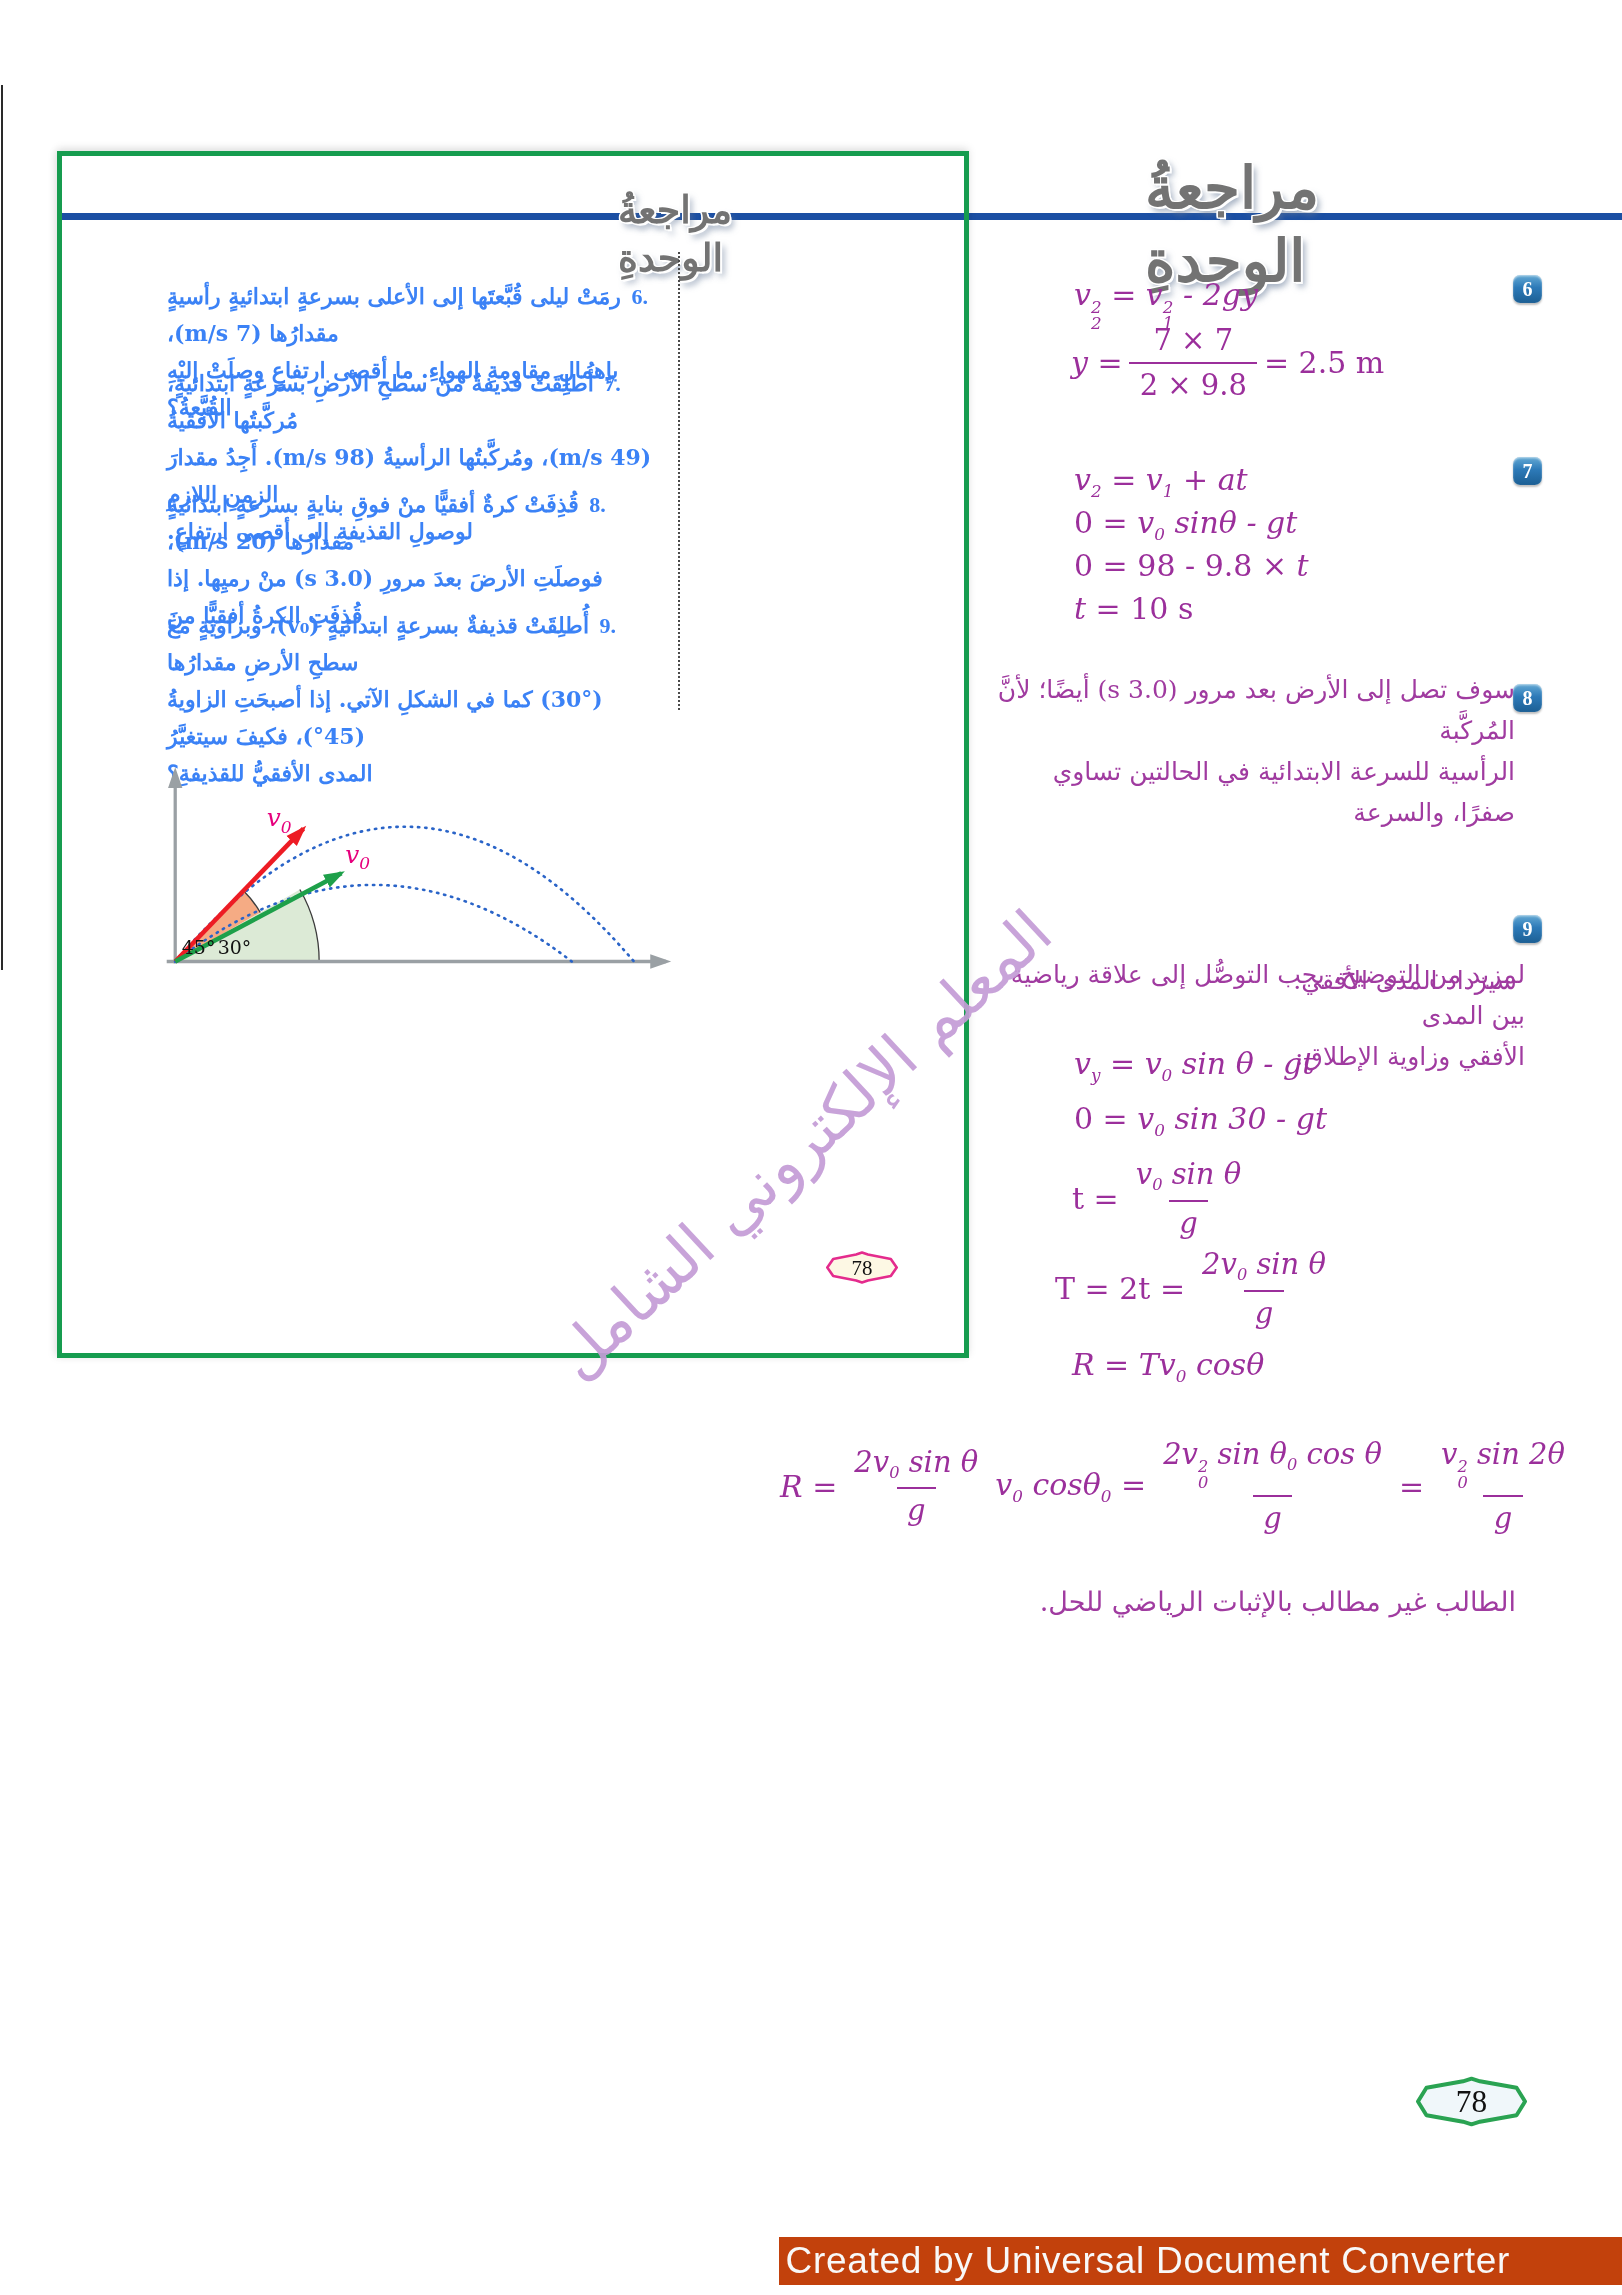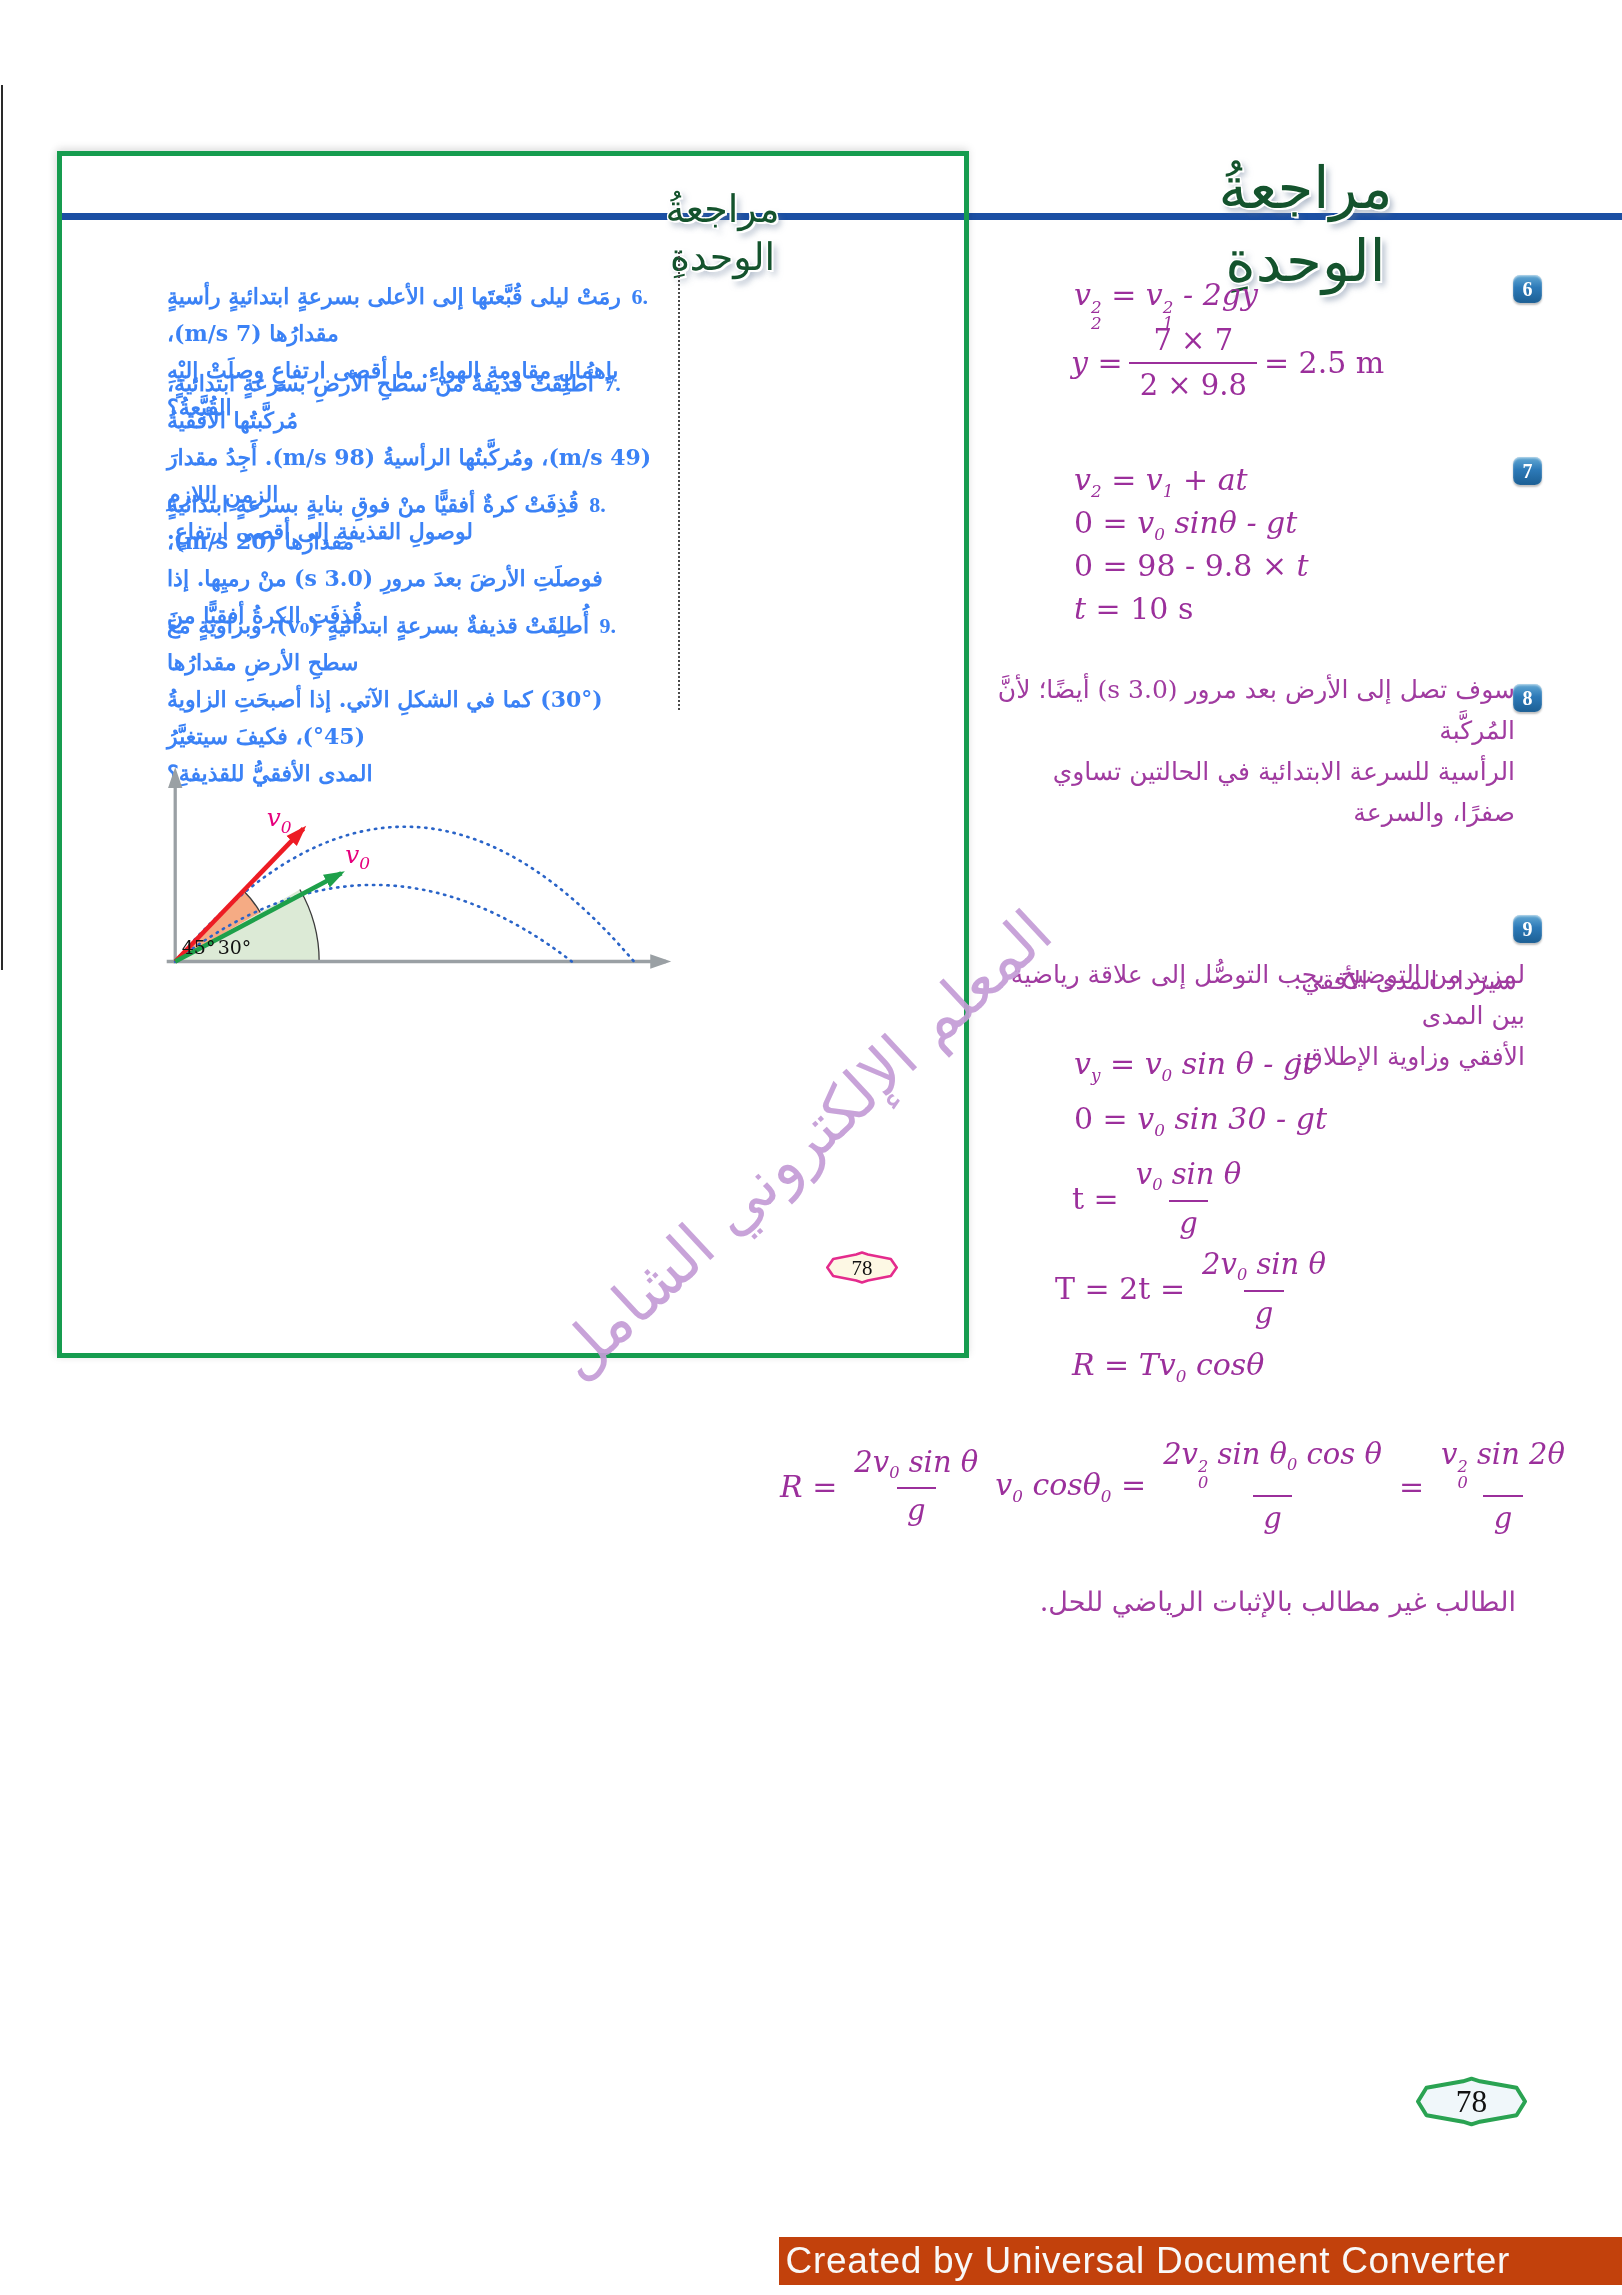--- a/index.html
+++ b/index.html
@@ -15,21 +15,21 @@
 
   
   .review-box{
     left:57px;top:151px;width:912px;height:1207px;box-sizing:border-box;
     border:5.9px solid #169c4f;background:transparent;
     box-shadow:0 -3.3px 7.9px rgba(0,0,0,.10), -3.3px 0 7.9px rgba(0,0,0,.06);
   }
 
   
   .script-title{
-    color:#14532d;font-weight:normal;text-align:center;direction:rtl;
+    color:#737373;font-weight:bold;text-align:left;direction:rtl;
     font-family:"DejaVu Serif", serif;line-height:1.25;
     text-shadow:1.3px 0 0 #fff,-1.3px 0 0 #fff,0 1.3px 0 #fff,0 -1.3px 0 #fff,
       1.3px 1.3px 0 #fff,-1.3px -1.3px 0 #fff,1.3px -1.3px 0 #fff,-1.3px 1.3px 0 #fff,
       2px 2px 0 #fff,3.9px 4.6px 6.5px rgba(100,120,150,.6);
   }
   .right-title{left:1145px;top:152px;width:321px;font-size:58px;}
   .box-title{left:618px;top:186px;width:209px;font-size:38px;}
 
   .dotted-sep{left:678px;top:252px;height:458px;width:0;border-left:2px dotted #4a4a4a;}
 

